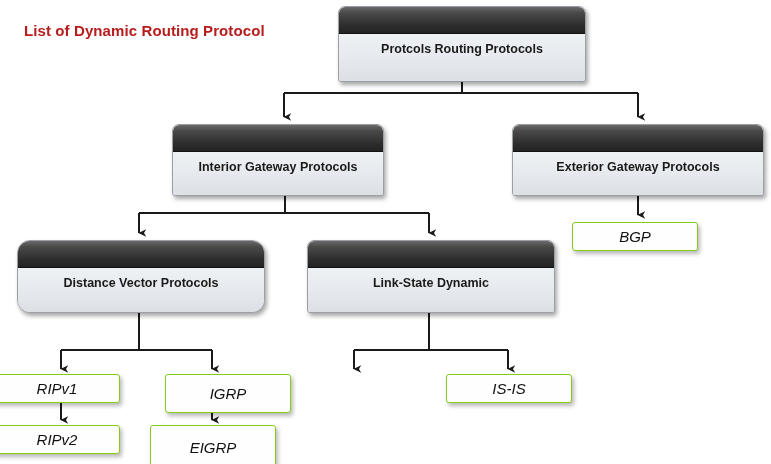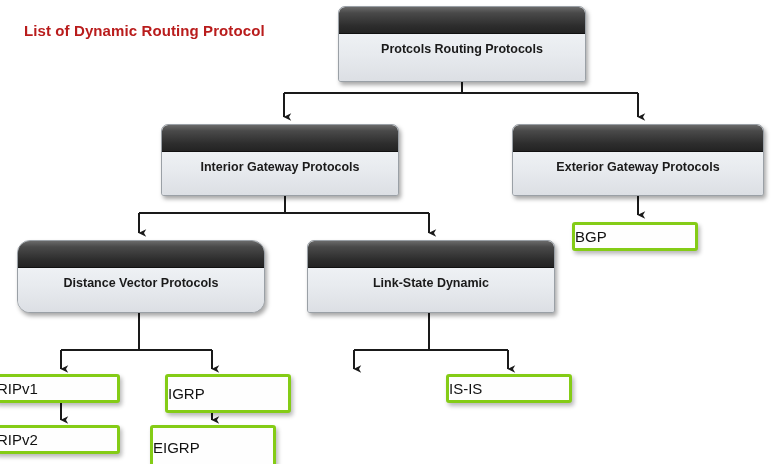--- a/index.html
+++ b/index.html
@@ -70,28 +70,29 @@
     font-weight: bold;
     color: #1a1a1a;
     text-align: center;
     white-space: nowrap;
   }
 
   
   .node-leaf {
     position: absolute;
     box-sizing: border-box;
-    border: 3px solid #84cc16;
+    border: 1px solid #84cc16;
     border-radius: 3px;
     background: #fefefe;
     box-shadow: 2px 3px 4px rgba(0,0,0,0.28);
     display: flex;
     align-items: center;
-    justify-content: flex-start;
+    justify-content: center;
     z-index: 2;
+    font-style: italic;
   }
   .node-leaf .label {
     font-size: 15px;
     font-weight: normal;
     color: #111111;
     white-space: nowrap;
   }
 </style>
 </head>
 <body>
@@ -135,21 +136,21 @@
 
   <div class="diagram-title">List of Dynamic Routing Protocol</div>
 
   <div class="node-headed" style="left:338px; top:6px; width:248px; height:76px;">
     <div class="cap"></div>
     <div class="body">
       <div class="label">Protcols Routing Protocols</div>
     </div>
   </div>
 
-  <div class="node-headed" style="left:161px; top:124px; width:238px; height:72px;">
+  <div class="node-headed" style="left:172px; top:124px; width:212px; height:72px;">
     <div class="cap"></div>
     <div class="body">
       <div class="label">Interior Gateway Protocols</div>
     </div>
   </div>
 
   <div class="node-headed" style="left:512px; top:124px; width:252px; height:72px;">
     <div class="cap"></div>
     <div class="body">
       <div class="label">Exterior Gateway Protocols</div>

